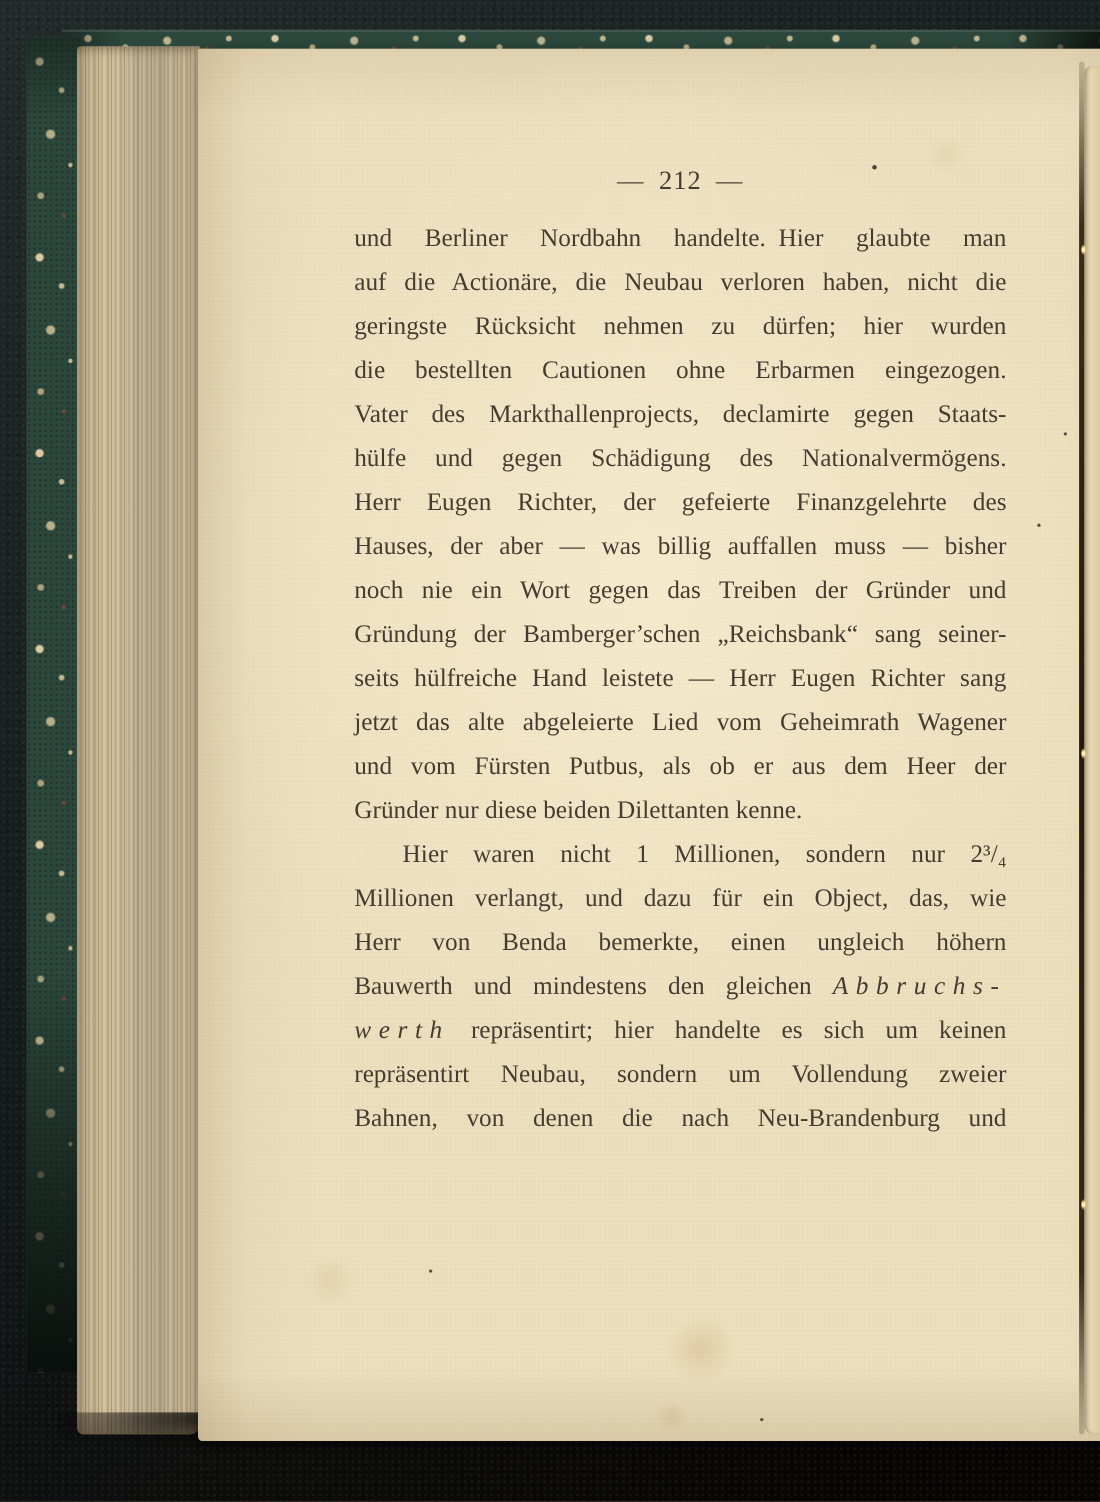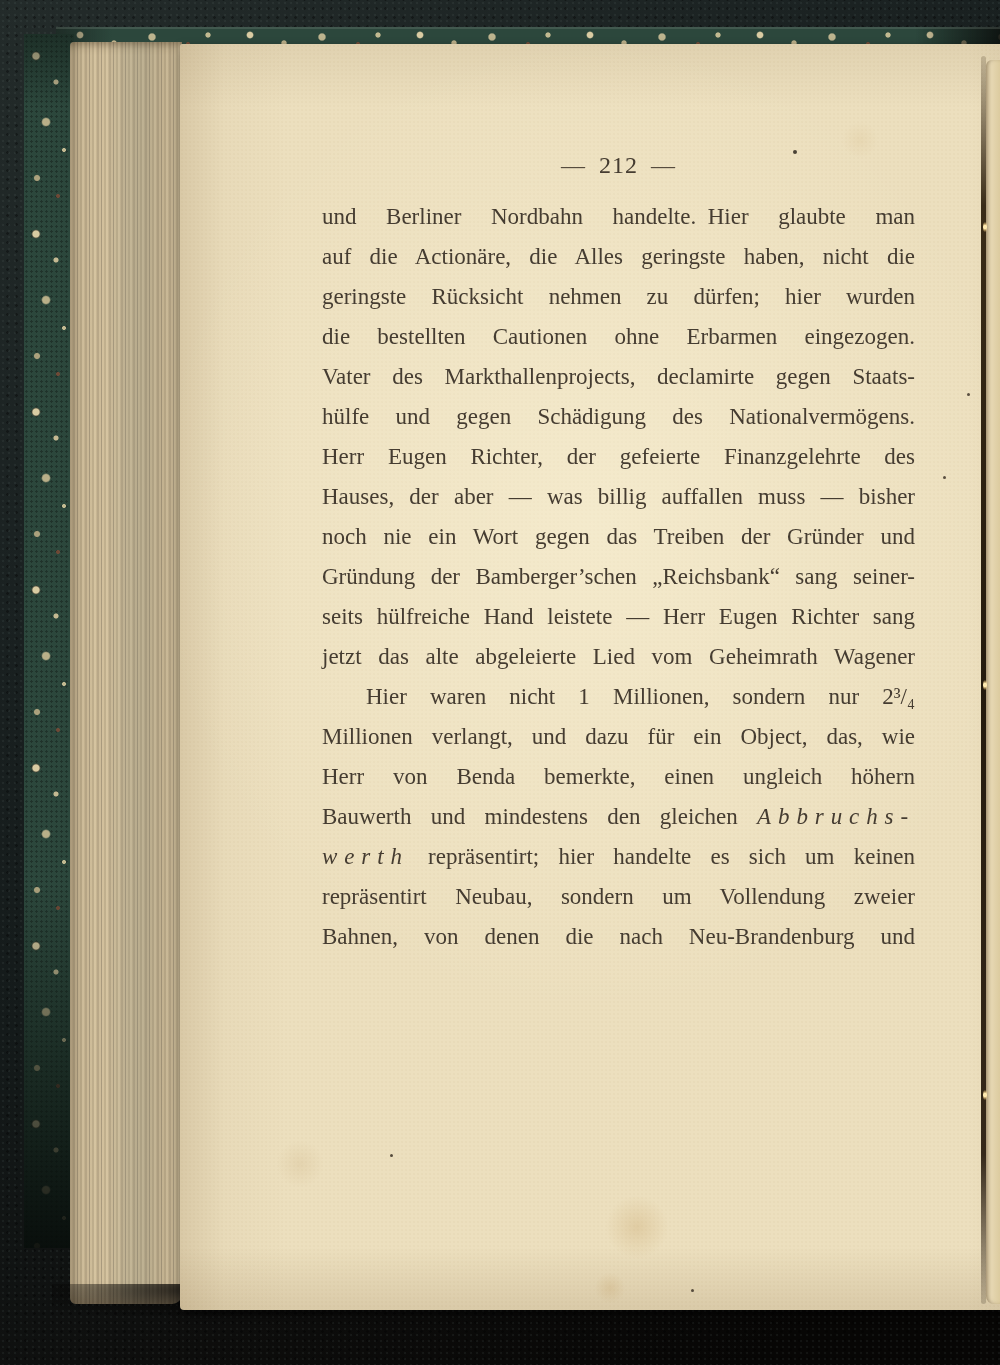--- a/index.html
+++ b/index.html
@@ -118,31 +118,33 @@
   <div class="page-stack"></div>
   <div class="stack-shadow"></div>
 
   <div class="page">
     <div class="textcol">
       <div class="pagehead">
         <span class="dash">—</span><span>212</span><span class="dash">—</span>
       </div>
       <div class="textblock" id="textblock">
           <div class="line j"><span>und Berliner Nordbahn handelte. Hier glaubte man</span></div>
-          <div class="line j"><span>auf die Actionäre, die Alles geringste haben, nicht die</span></div>
+          <div class="line j"><span>auf die Actionäre, die Neubau verloren haben, nicht die</span></div>
           <div class="line j"><span>geringste Rücksicht nehmen zu dürfen; hier wurden</span></div>
           <div class="line j"><span>die bestellten Cautionen ohne Erbarmen eingezogen.</span></div>
           <div class="line j"><span>Vater des Markthallenprojects, declamirte gegen Staats-</span></div>
           <div class="line j"><span>hülfe und gegen Schädigung des Nationalvermögens.</span></div>
           <div class="line j"><span>Herr Eugen Richter, der gefeierte Finanzgelehrte des</span></div>
           <div class="line j"><span>Hauses, der aber — was billig auffallen muss — bisher</span></div>
           <div class="line j"><span>noch nie ein Wort gegen das Treiben der Gründer und</span></div>
           <div class="line j"><span>Gründung der Bamberger’schen „Reichsbank“ sang seiner-</span></div>
           <div class="line j"><span>seits hülfreiche Hand leistete — Herr Eugen Richter sang</span></div>
           <div class="line j"><span>jetzt das alte abgeleierte Lied vom Geheimrath Wagener</span></div>
+          <div class="line j"><span>und vom Fürsten Putbus, als ob er aus dem Heer der</span></div>
+          <div class="line"><span>Gründer nur diese beiden Dilettanten kenne.</span></div>
           <div class="line j ind"><span>Hier waren nicht 1 Millionen, sondern nur 2³/₄</span></div>
           <div class="line j"><span>Millionen verlangt, und dazu für ein Object, das, wie</span></div>
           <div class="line j"><span>Herr von Benda bemerkte, einen ungleich höhern</span></div>
           <div class="line j"><span>Bauwerth und mindestens den gleichen </span><span class="sp">Abbruchs-</span></div>
           <div class="line j"><span class="sp">werth</span><span> repräsentirt; hier handelte es sich um keinen</span></div>
           <div class="line j"><span>repräsentirt Neubau, sondern um Vollendung zweier</span></div>
           <div class="line j"><span>Bahnen, von denen die nach Neu-Brandenburg und</span></div>
         </div>
     </div>
 

